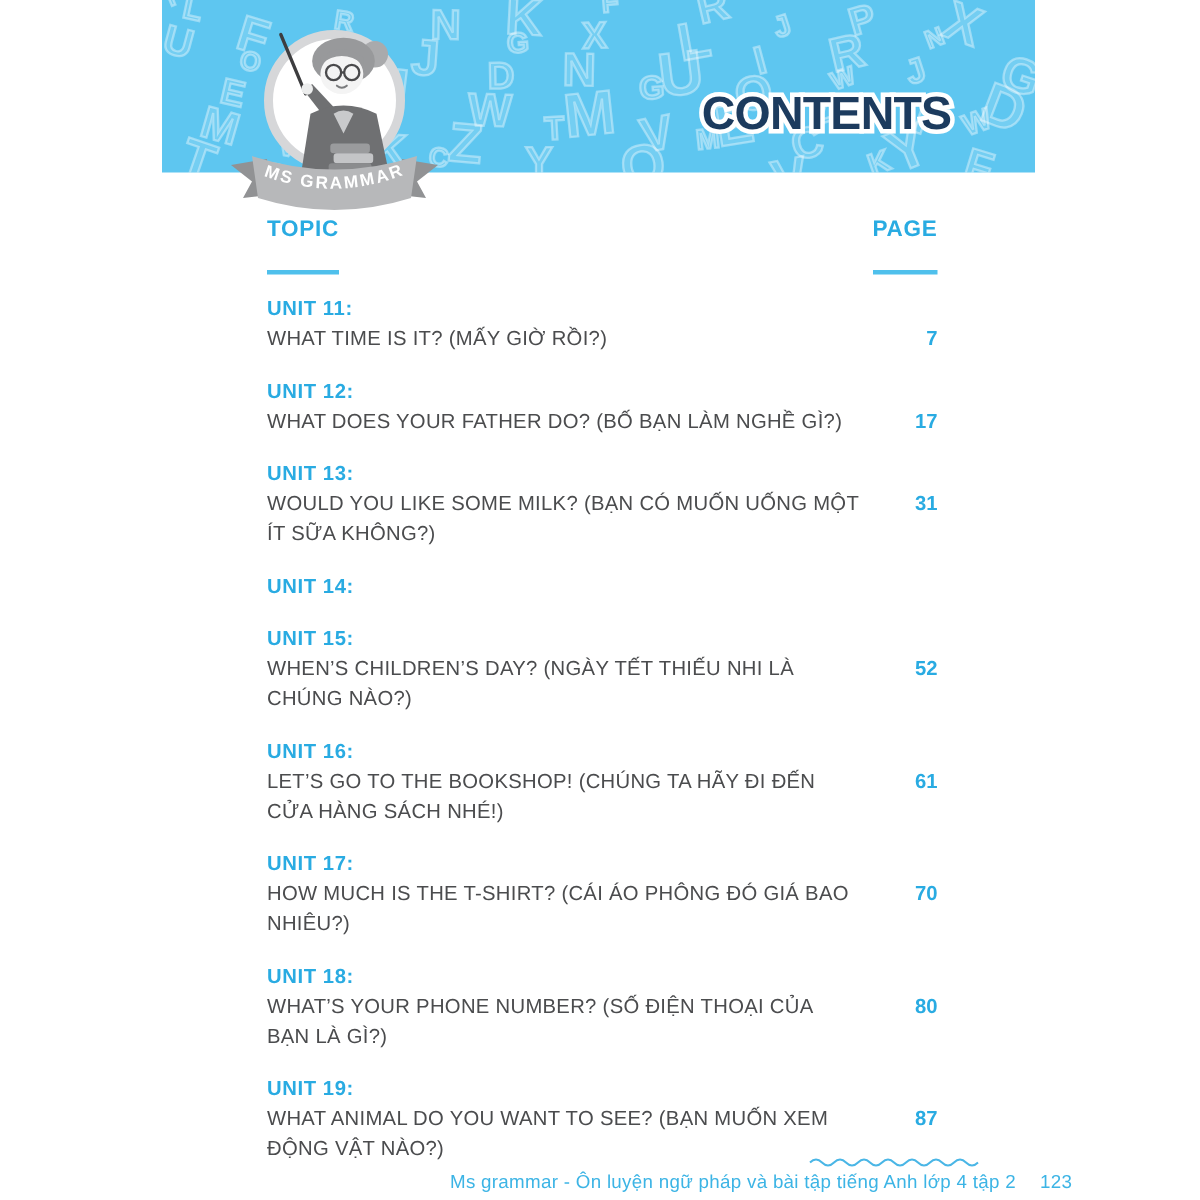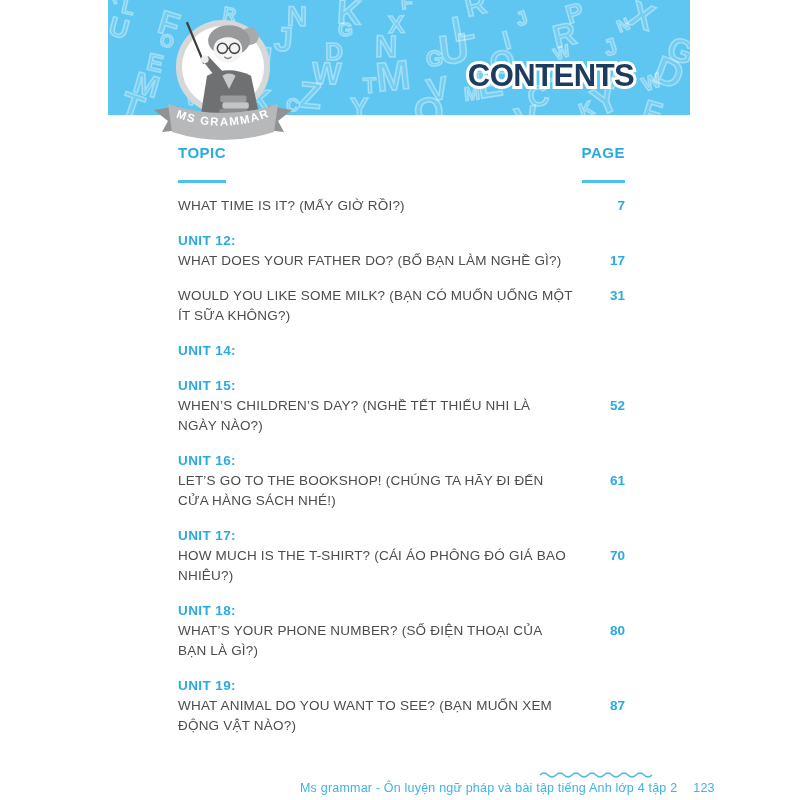--- a/index.html
+++ b/index.html
@@ -176,49 +176,51 @@
     </text>
   </svg>
 
   <div class="toc-wrap">
     <div class="col-head">
       <span class="col-label">TOPIC</span>
       <span class="col-label">PAGE</span>
     </div>
     <div id="toc-list">
   <div class="unit-block">
+    <div class="unit-label">UNIT 11:</div>
     <div class="unit-row">
       <div class="unit-title">WHAT TIME IS IT? (MẤY GIỜ RỒI?)</div>
       <div class="unit-page">7</div>
     </div>
   </div>
 
   <div class="unit-block">
     <div class="unit-label">UNIT 12:</div>
     <div class="unit-row">
       <div class="unit-title">WHAT DOES YOUR FATHER DO? (BỐ BẠN LÀM NGHỀ GÌ?)</div>
       <div class="unit-page">17</div>
     </div>
   </div>
 
   <div class="unit-block">
+    <div class="unit-label">UNIT 13:</div>
     <div class="unit-row">
       <div class="unit-title">WOULD YOU LIKE SOME MILK? (BẠN CÓ MUỐN UỐNG MỘT ÍT SỮA KHÔNG?)</div>
       <div class="unit-page">31</div>
     </div>
   </div>
 
   <div class="unit-block">
     <div class="unit-label">UNIT 14:</div>
   </div>
 
   <div class="unit-block">
     <div class="unit-label">UNIT 15:</div>
     <div class="unit-row">
-      <div class="unit-title">WHEN’S CHILDREN’S DAY? (NGHỀ TẾT THIẾU NHI LÀ NGÀY NÀO?)</div>
+      <div class="unit-title">WHEN’S CHILDREN’S DAY? (NGÀY TẾT THIẾU NHI LÀ CHÚNG NÀO?)</div>
       <div class="unit-page">52</div>
     </div>
   </div>
 
   <div class="unit-block">
     <div class="unit-label">UNIT 16:</div>
     <div class="unit-row">
       <div class="unit-title">LET’S GO TO THE BOOKSHOP! (CHÚNG TA HÃY ĐI ĐẾN CỬA HÀNG SÁCH NHÉ!)</div>
       <div class="unit-page">61</div>
     </div>

